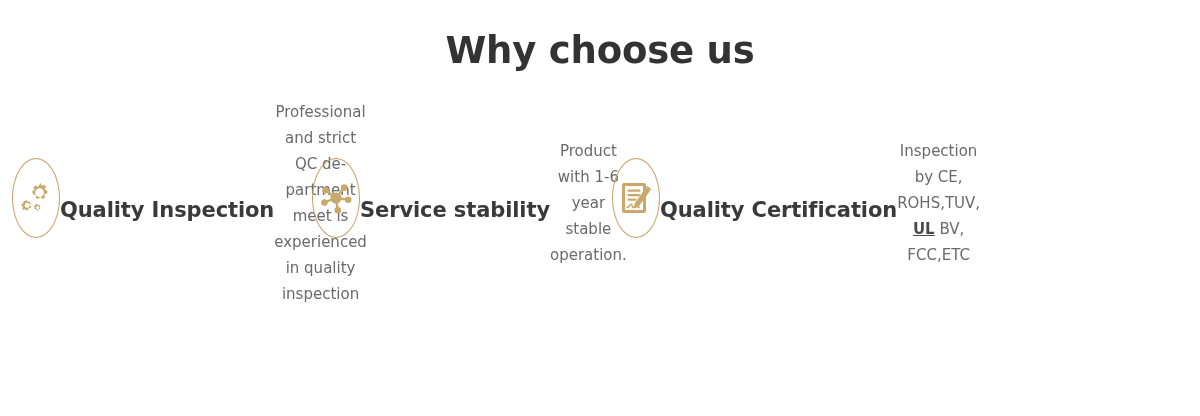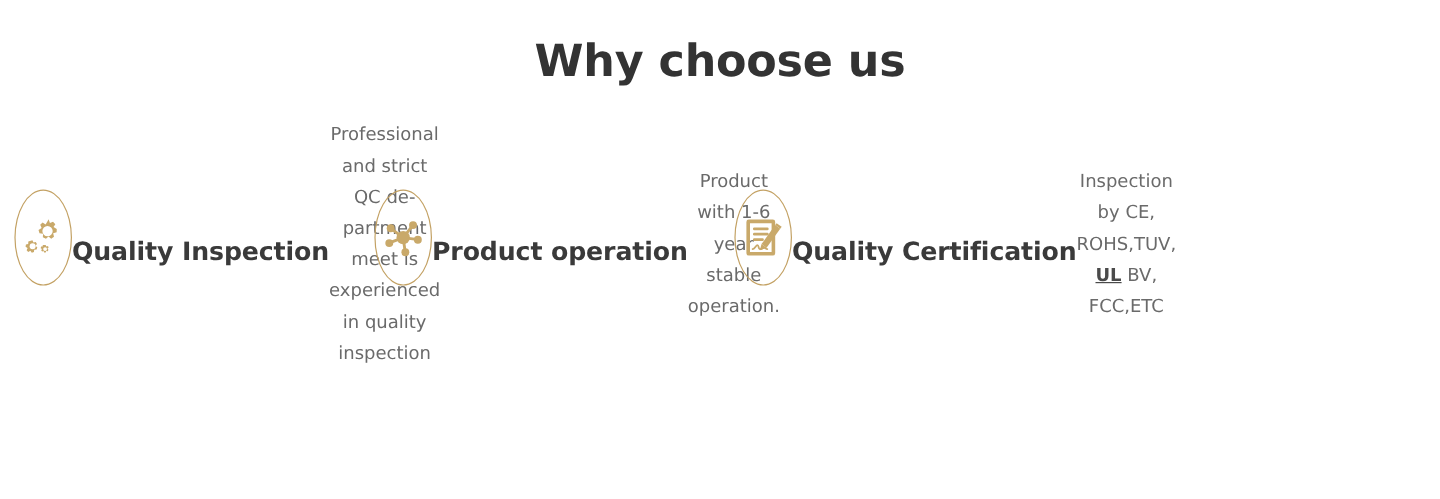--- a/index.html
+++ b/index.html
@@ -135,21 +135,21 @@
               <circle cx="23" cy="23" r="5.6"></circle>
               <circle cx="31.2" cy="12.6" r="3.3"></circle>
               <circle cx="35.2" cy="24.8" r="3.3"></circle>
               <circle cx="24.8" cy="35.2" r="3.3"></circle>
               <circle cx="11.4" cy="27.6" r="3.3"></circle>
               <circle cx="12.6" cy="15.2" r="3.3"></circle>
             </g>
           </svg>
         </span>
       </div>
-      <h3 class="feature-title">Product operation</h3>
+      <h3 class="feature-title">Service stability</h3>
       <p class="feature-desc">Product with 1-6 year stable operation.</p>
     </div>
 
 
     <div class="feature">
       <div class="icon-circle">
         <span>
           <svg width="46" height="46" viewBox="0 0 46 46" aria-hidden="true">
             <g fill="#c9a96a">
 

